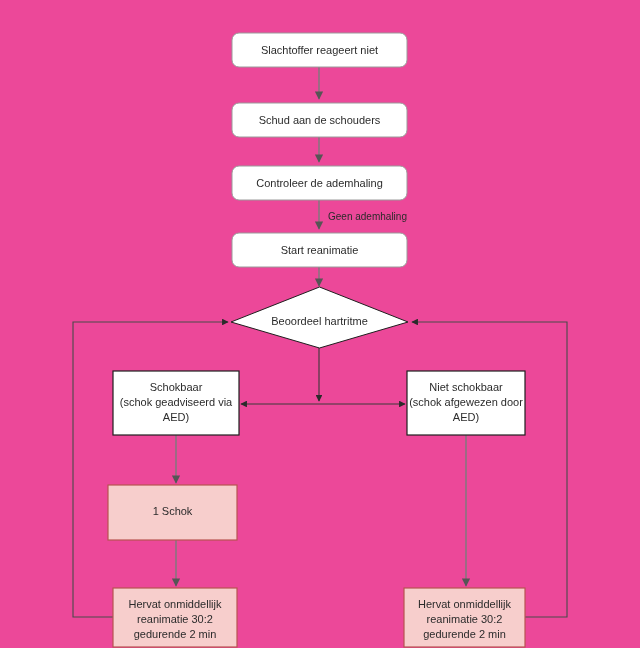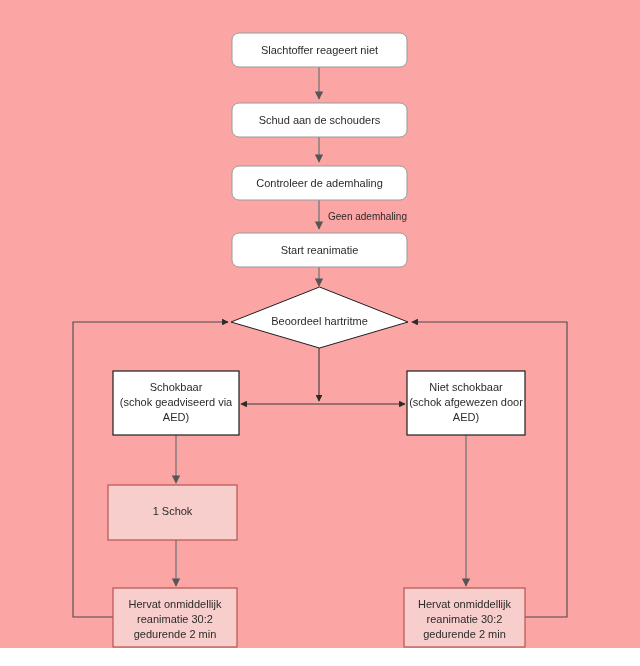--- a/index.html
+++ b/index.html
@@ -10,21 +10,21 @@
   body {
     width: 640px;
     height: 666px;
     font-family: "Liberation Sans", sans-serif;
     overflow: hidden;
   }
   #flowchart-root {
     position: relative;
     width: 640px;
     height: 648px;
-    background: #fca5a5;
+    background: #ec4899;
   }
   svg#flow-svg {
     display: block;
     width: 640px;
     height: 666px;
   }
   .node-text {
     font-family: "Liberation Sans", sans-serif;
     font-size: 11px;
     fill: #2b2b2b;

